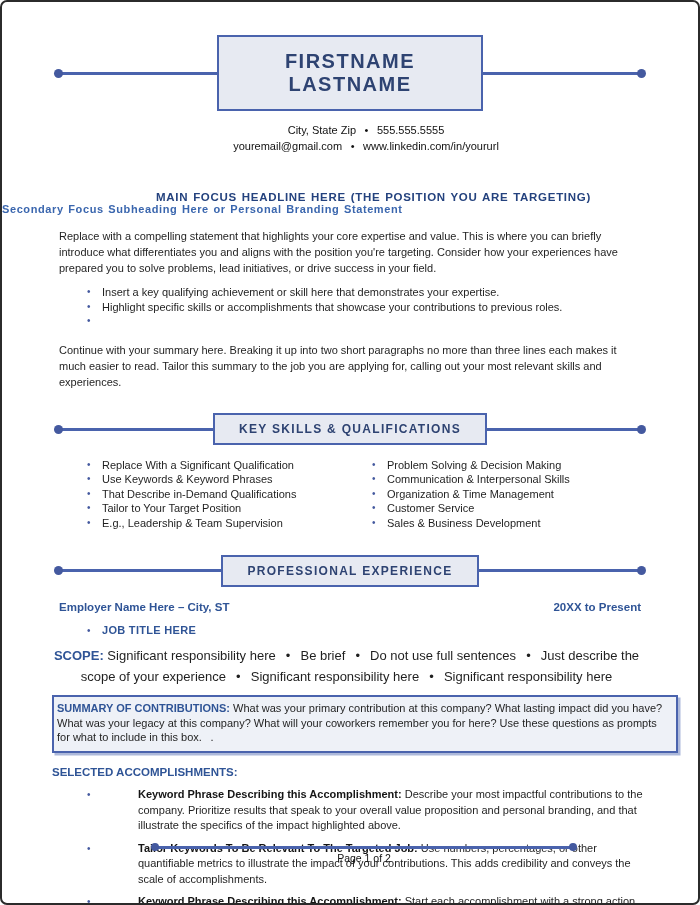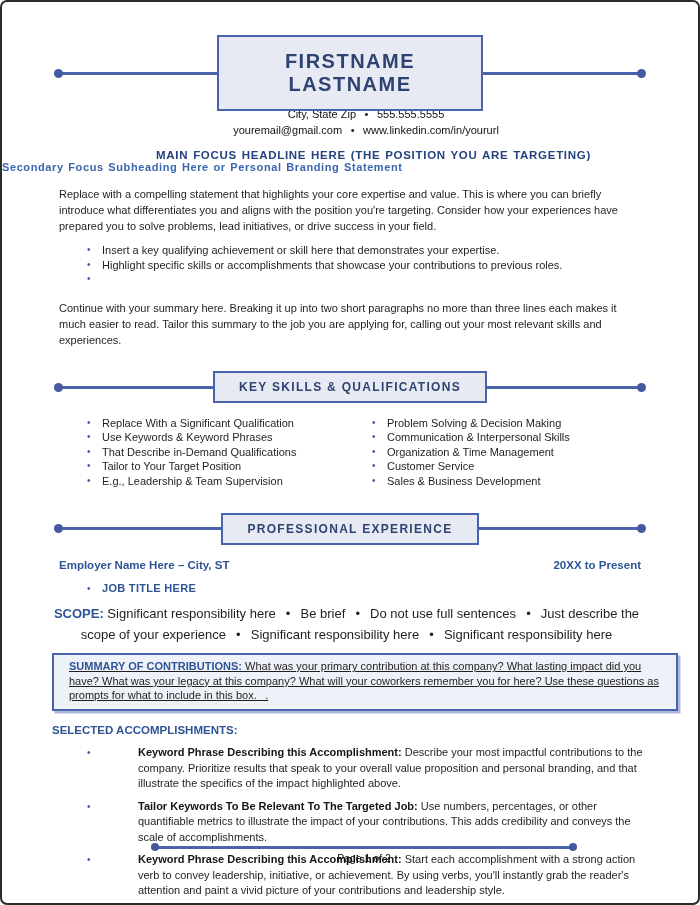--- a/index.html
+++ b/index.html
@@ -28,24 +28,24 @@
 
   .name-banner { margin-top:46px; height:50px; }
   .name-box { width:266px; padding:13px 4px; font-size:20px; letter-spacing:1.5px; }
 
   .section-banner { height:31px; }
   .section-box { padding:7px 24px; font-size:12px; letter-spacing:1.3px; }
   .banner-skills { margin-top:24px; }
   .banner-exp { margin-top:25px; }
 
   
-  .contact { margin-top:8px; text-align:center; font-size:11px; line-height:16px; color:#111;padding-left:32px; }
-
-  
-  .headline { margin-top:11px; text-align:center; font-size:11.5px; font-weight:bold; color:#24427e; letter-spacing:0.7px; word-spacing:1px;padding-left:47px; }
+  .contact { margin-top:24px; text-align:center; font-size:11px; line-height:16px; color:#111;padding-left:32px; }
+
+  
+  .headline { margin-top:37px; text-align:center; font-size:11.5px; font-weight:bold; color:#24427e; letter-spacing:0.7px; word-spacing:1px;padding-left:47px; }
   .subheadline { text-align:left; font-size:11px; font-weight:bold; color:#3a66ae; letter-spacing:0.6px; word-spacing:1px; }
   .para { margin:13px 57px 0 57px; font-size:11px; line-height:16px; }
 
   .li { display:flex; align-items:flex-start; }
   .blt { color:#44599f; flex:0 0 auto; }
 
   .intro-bullets { margin-top:9px; padding-left:85px; padding-right:60px; }
   .intro-bullets .li { line-height:14.6px; font-size:11px; }
   .intro-bullets .blt { width:15px; font-size:10px; }
 
@@ -59,22 +59,22 @@
   .emp-row { display:flex; justify-content:space-between; margin:14px 57px 0 57px; font-size:11.5px; font-weight:bold; color:#2f5496; line-height:15px; }
   .jobtitle-row { margin-top:8px; padding-left:85px; font-size:11px; line-height:15px; }
   .jobtitle-row .blt { width:15px; font-size:10px; }
   .jobtitle { color:#2f5496; font-weight:bold; letter-spacing:0.3px; }
   .scope { margin:7px 57px 0 50px; font-size:13px; line-height:21px;text-align:center; }
   .lead-blue { color:#2f5496; font-weight:bold; }
   .sum-box {
     margin:8px 20px 0 50px;
     border:2px solid #4a63ad; background:#eef1f7;
     box-shadow:2.5px 2.5px 0 rgba(74,99,173,0.45);
-    padding:4px 9px 6px 15px;
-    font-size:11px; line-height:14.6px;text-decoration:underline;
+    padding:4px 9px 6px 3px;
+    font-size:11px; line-height:14.6px;
   }
   .acc-title { margin:13px 0 0 50px; font-size:11.5px; font-weight:bold; color:#2f5496; }
   .acc-list { margin-top:9px; padding-left:85px; padding-right:55px; }
   .acc-item { display:flex; margin-bottom:7px; font-size:11px; }
   .acc-item .blt { width:15px; font-size:10px; line-height:15.5px; }
   .acc-text { line-height:15.5px;margin-left:36px; }
   .acc-lead { font-weight:bold; color:#151515; }
 
   
   .footer-rule { position:absolute; top:844px; left:152px; width:420px; height:2.5px; background:#4a63ad; }

